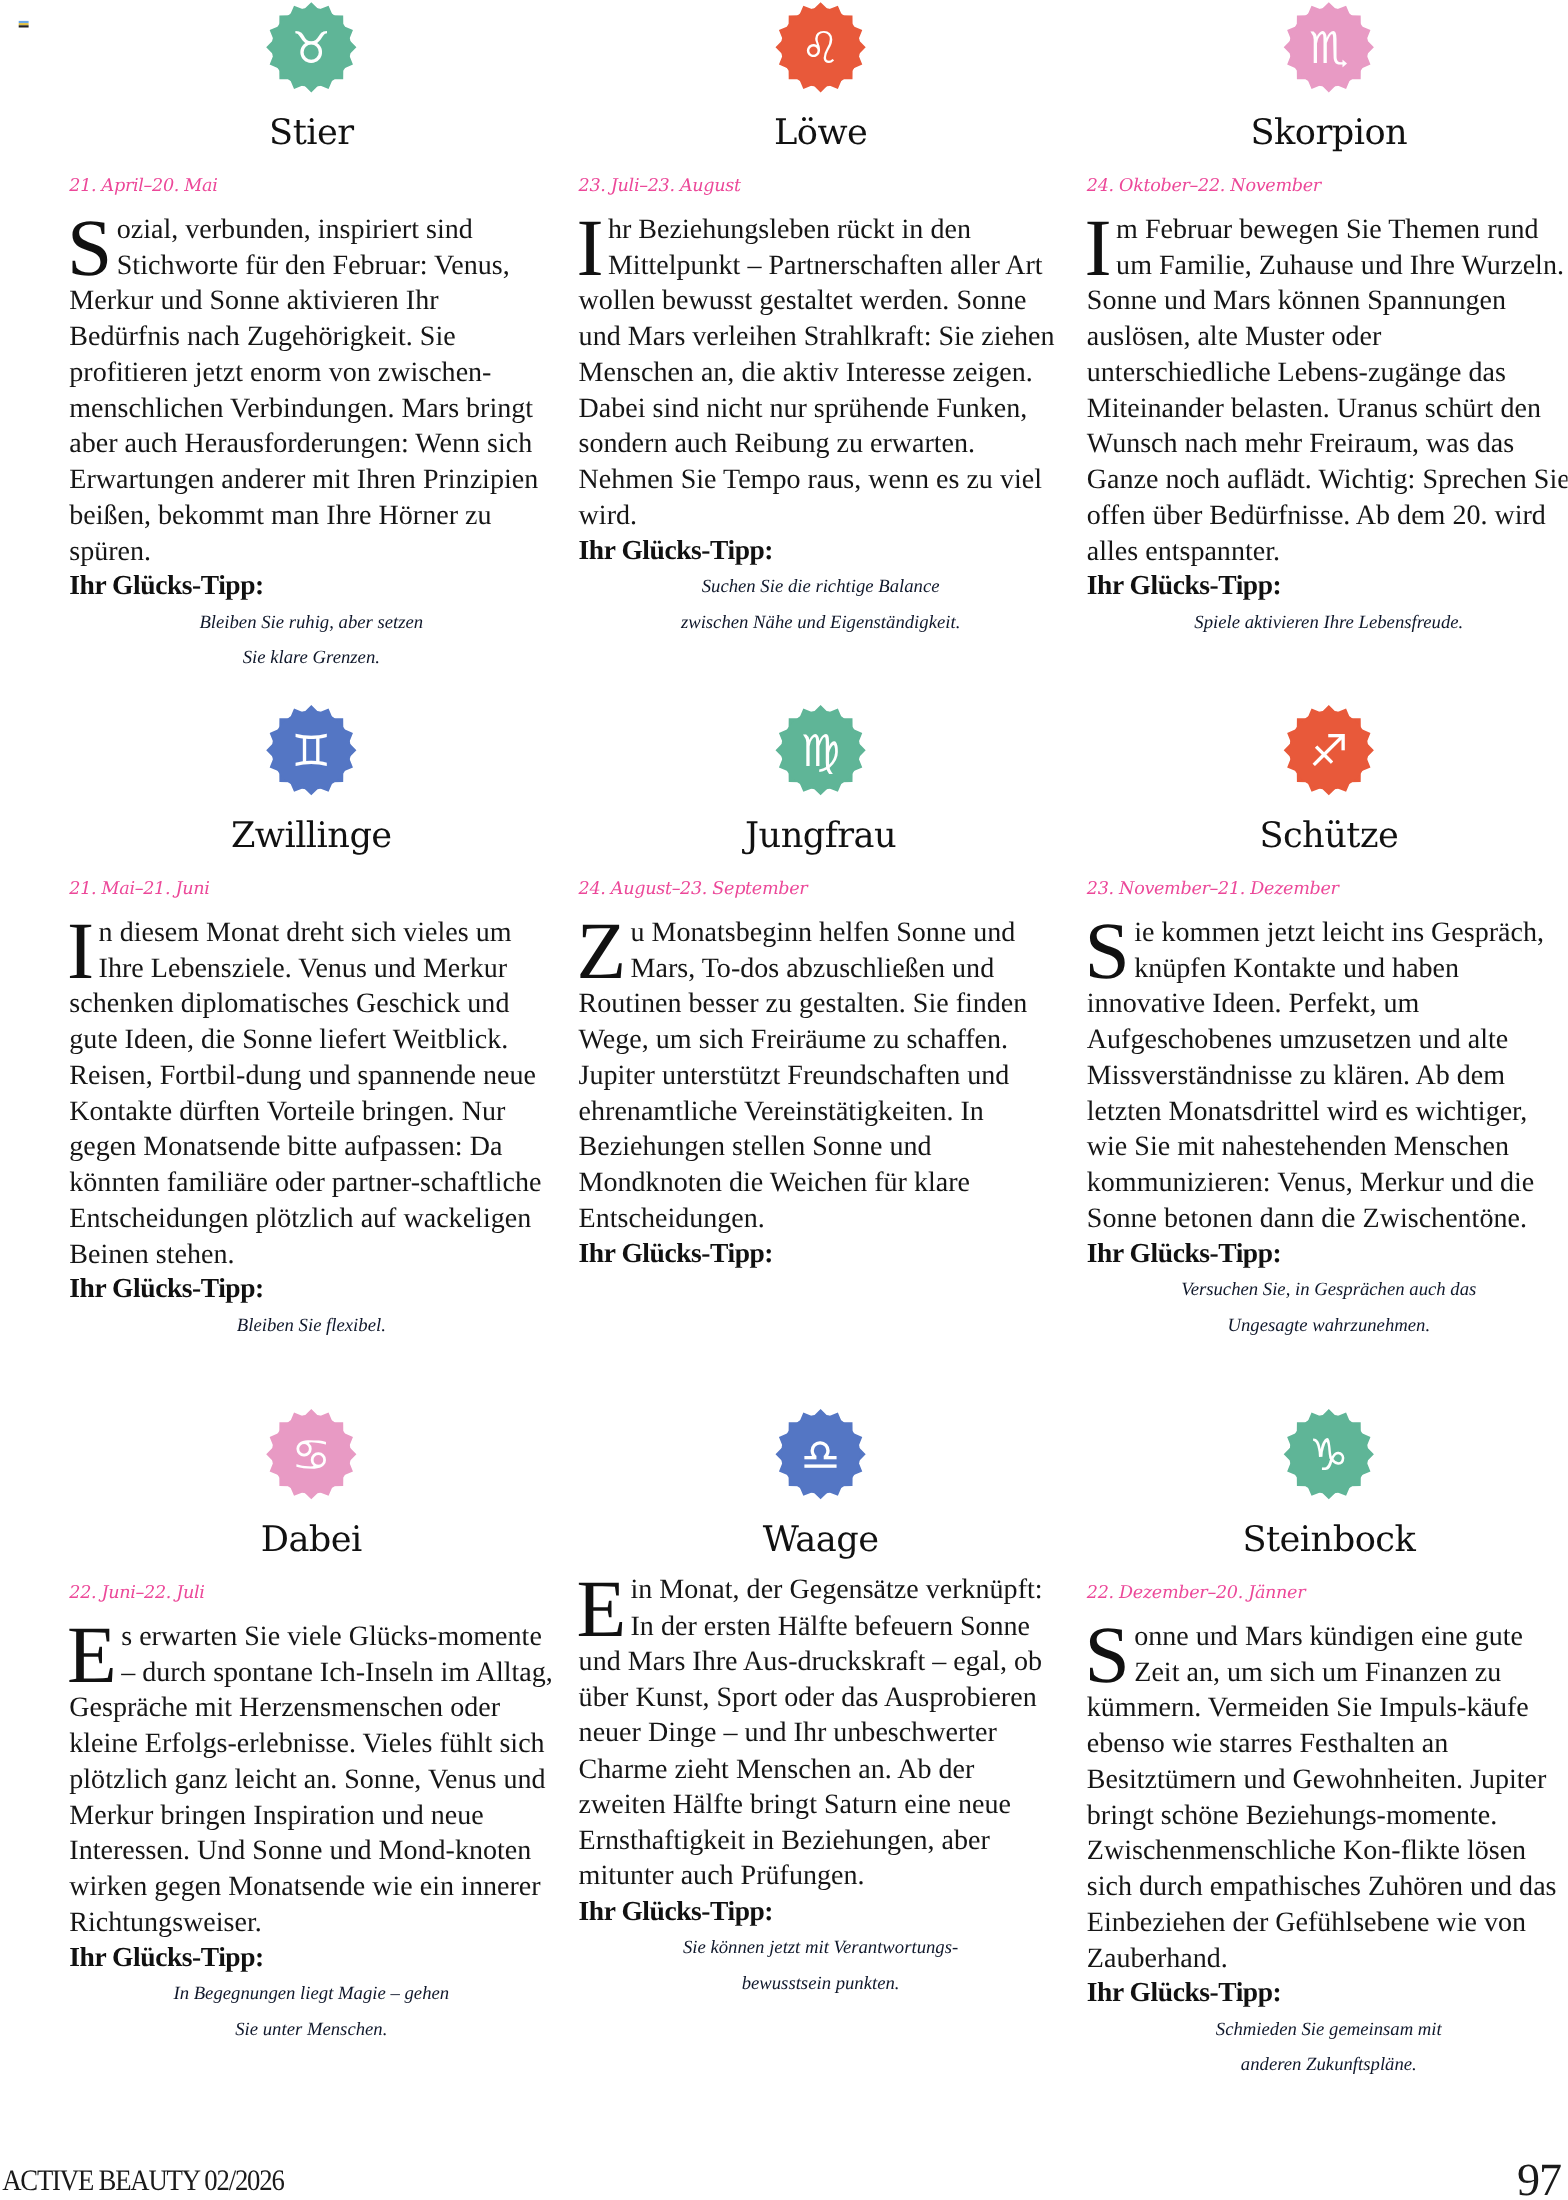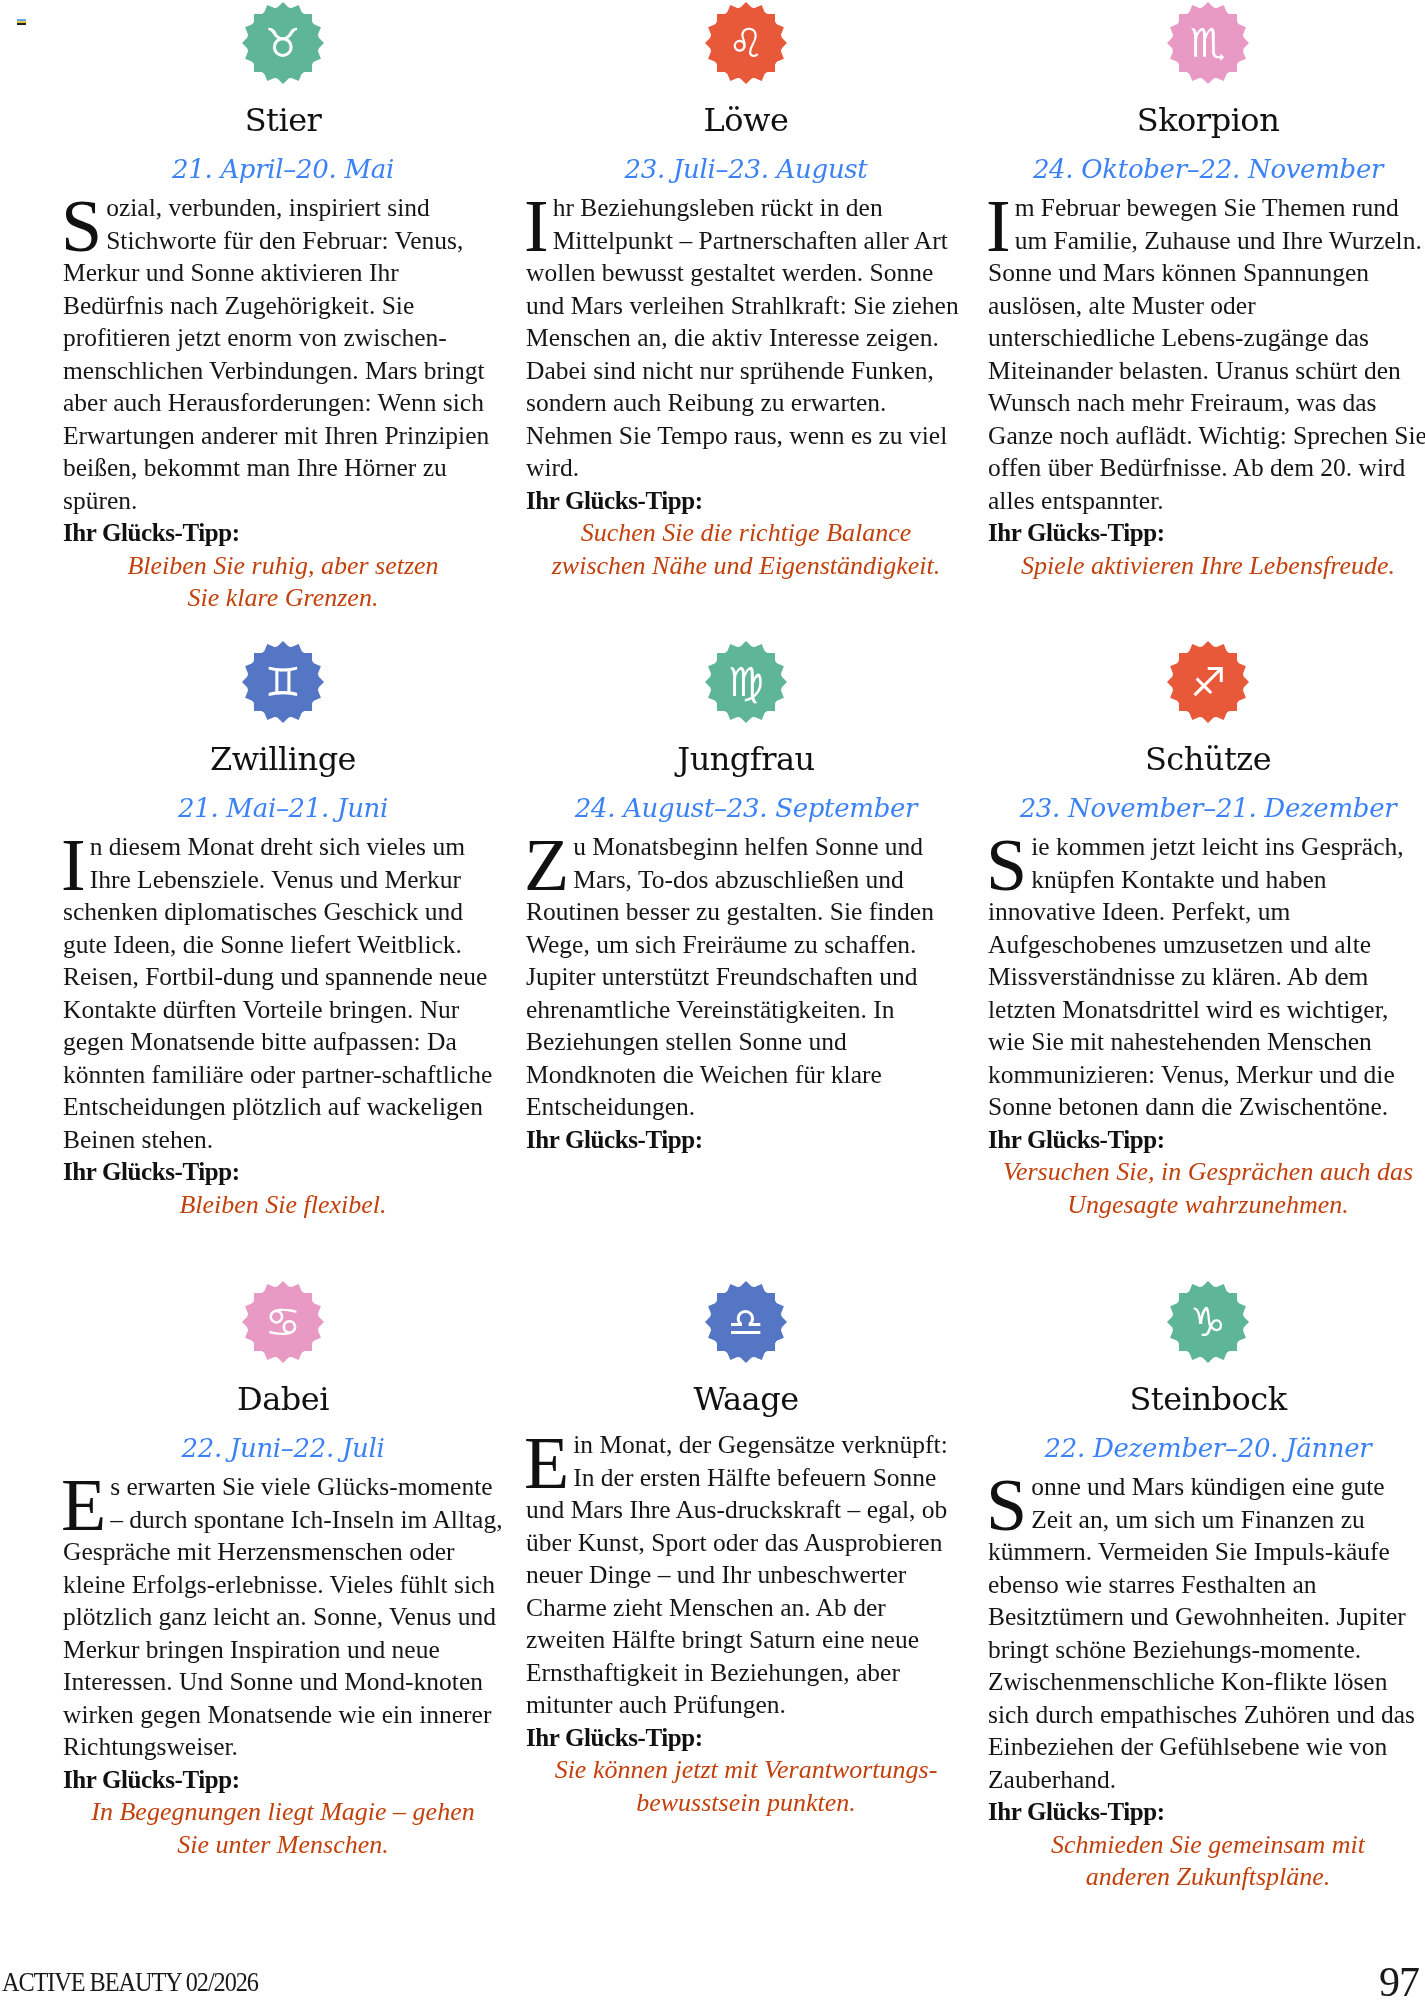--- a/index.html
+++ b/index.html
@@ -16,23 +16,22 @@
     font-size: 32px;
     letter-spacing: -0.5px;
     text-align: center;
     margin: 4px 0 0 0;
     line-height: 60px;
     color: #111;
   }
   .sign-date {
     font-family: "DejaVu Serif", serif;
     font-style: italic;
-    font-size: 26px;
-    text-align: center;
-    color: #3b82f6;
+    font-size: 16px;
+    color: #ec4899;
     margin: 2px 0 6px 0;
     line-height: 34px;
     letter-spacing: -0.3px;
   }
   .body-text {
     font-family: "Liberation Serif", serif;
     font-size: 25.5px;
     line-height: 32.5px;
     color: #161616;
     margin: 0;
@@ -54,26 +53,26 @@
     font-size: 25px;
     text-align: left;
     line-height: 32.5px;
     margin: 0;
     letter-spacing: -0.4px;
     color: #111;
   }
   .tip-text {
     font-family: "Liberation Serif", serif;
     font-style: italic;
-    font-size: 26px;
+    font-size: 17px;
     text-align: center;
     line-height: 32.5px;
     margin: 0;
     white-space: pre-line;
-    color: #c2410c;
+    color: #0f172a;
   }
   .footer-left {
     position: absolute; left: 2px; top: 1967px;
     font-family: "Liberation Serif", serif;
     font-size: 27px; letter-spacing: -1.2px; color: #1a1a1a;
     transform: scaleX(0.9); transform-origin: left center;
   }
   .footer-right {
     position: absolute; right: 6px; top: 1958px;
     font-family: "Liberation Serif", serif;

